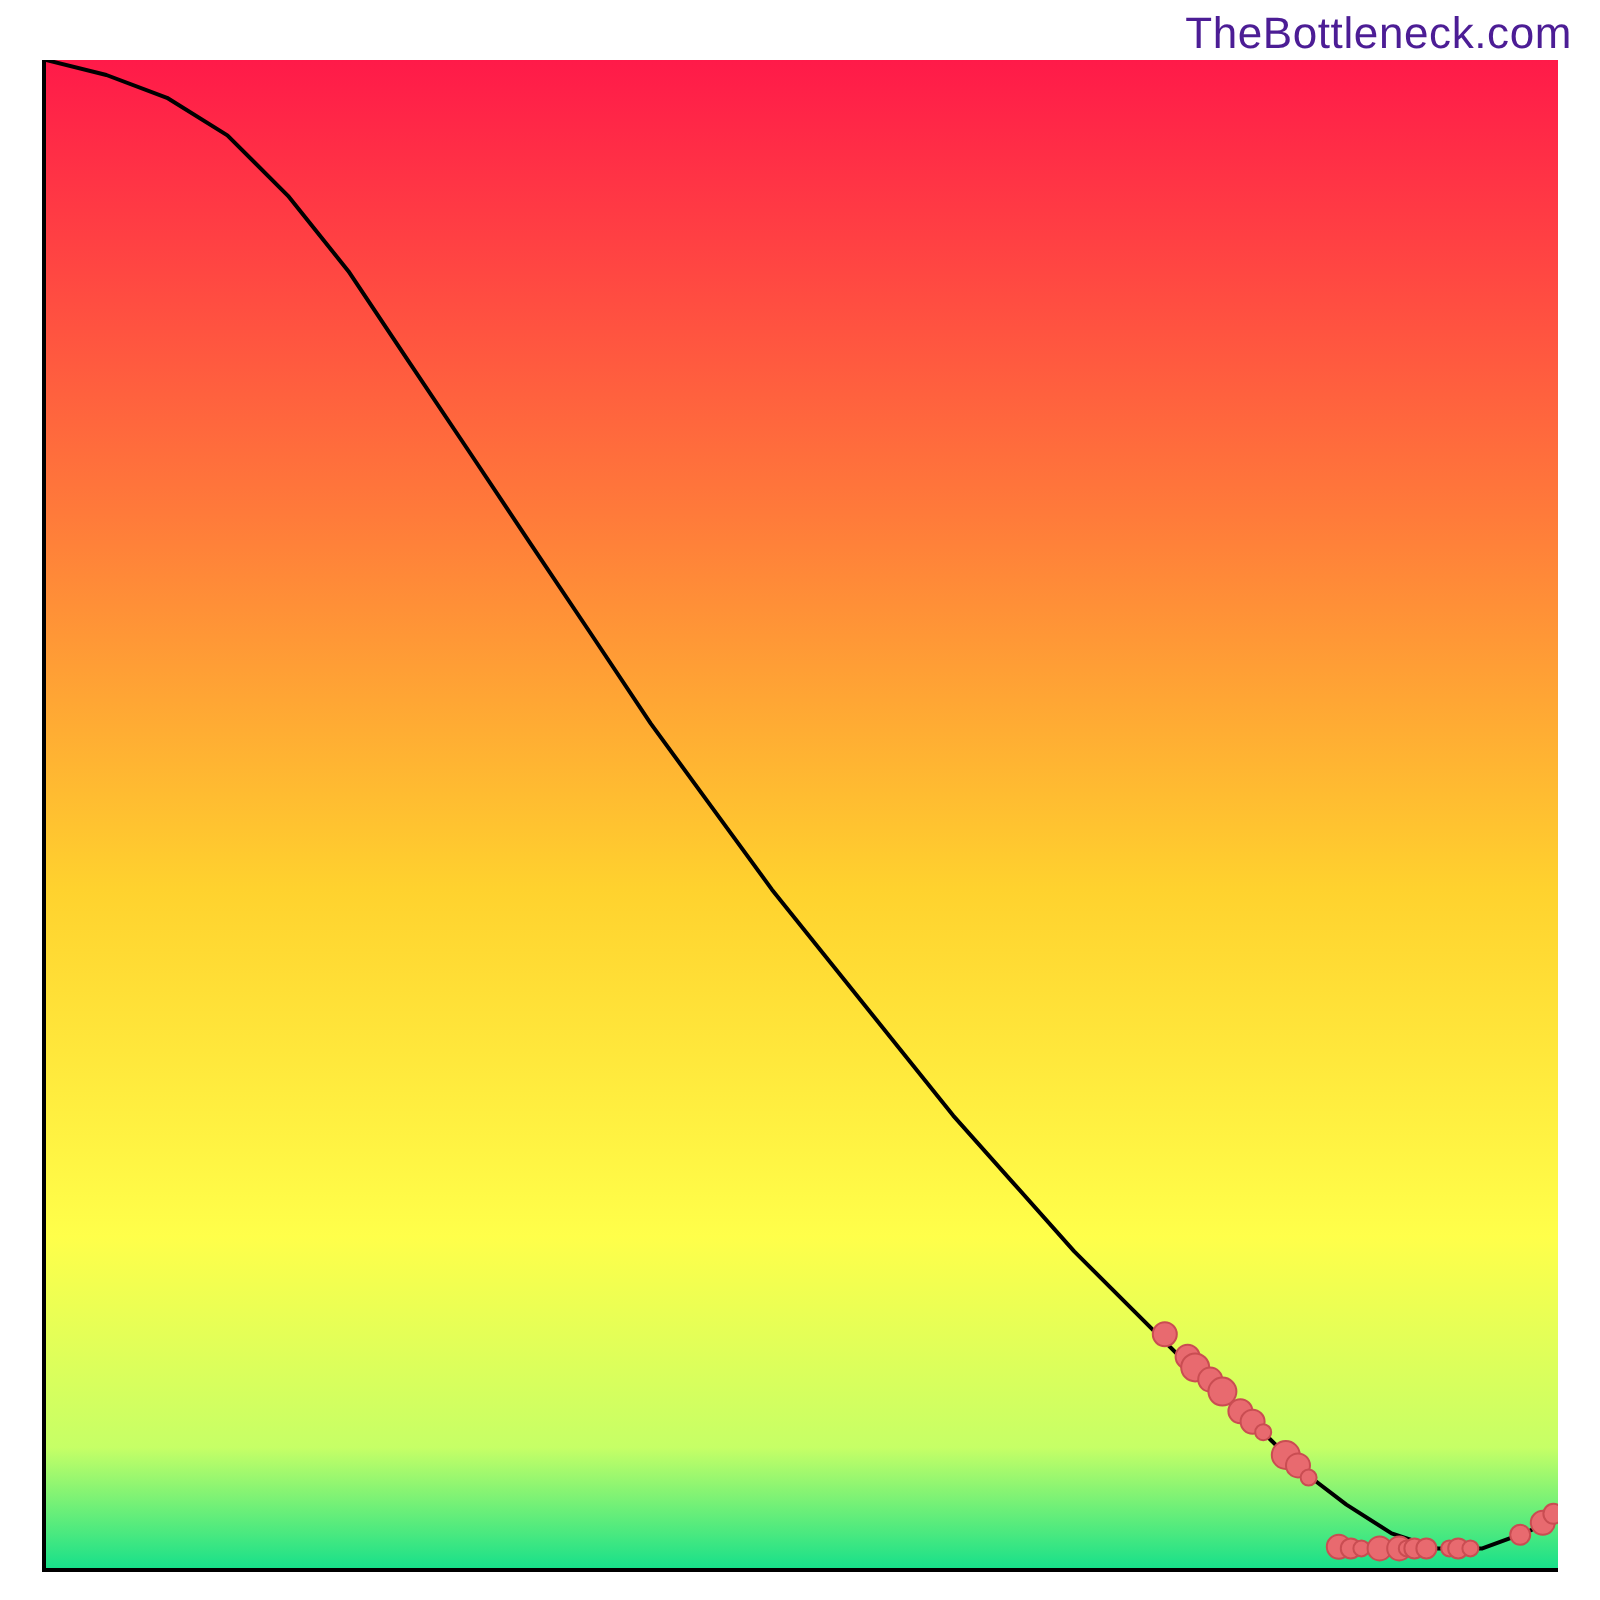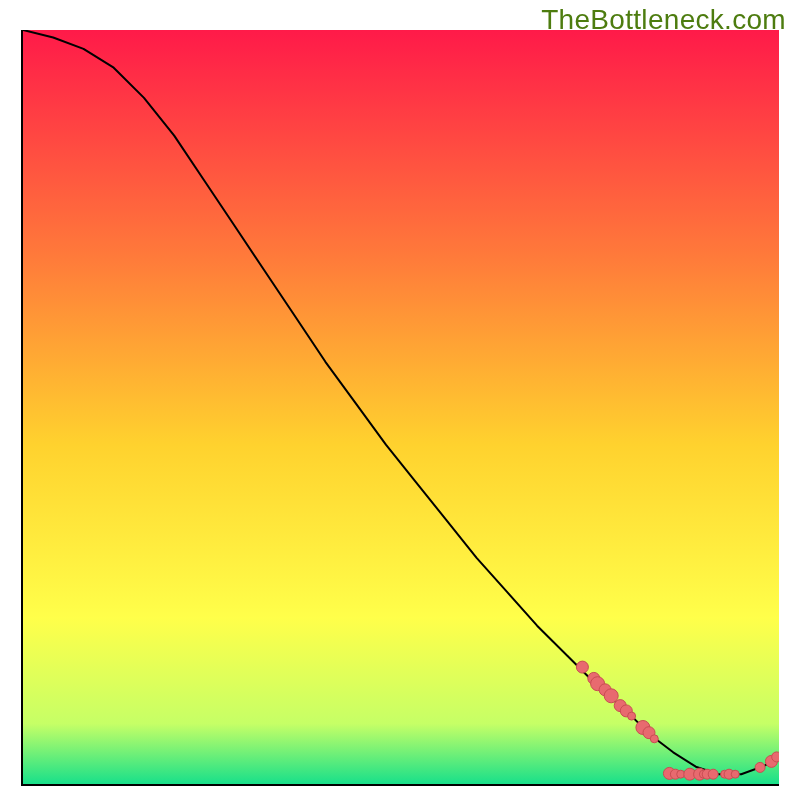--- a/index.html
+++ b/index.html
@@ -13,23 +13,23 @@
   }
   .frame {
     position: relative;
     width: 800px;
     height: 800px;
   }
   .watermark {
     position: absolute;
     top: 4px;
     right: 14px;
-    font-size: 28px;
+    font-size: 22px;
     font-weight: 500;
-    color: #4d7c0f;
+    color: #4c1d95;
     letter-spacing: 0.3px;
     z-index: 10;
   }
   .plot-outer {
     position: absolute;
     left: 21px;
     top: 30px;
     width: 758px;
     height: 756px;
     border: 2px solid #000;

